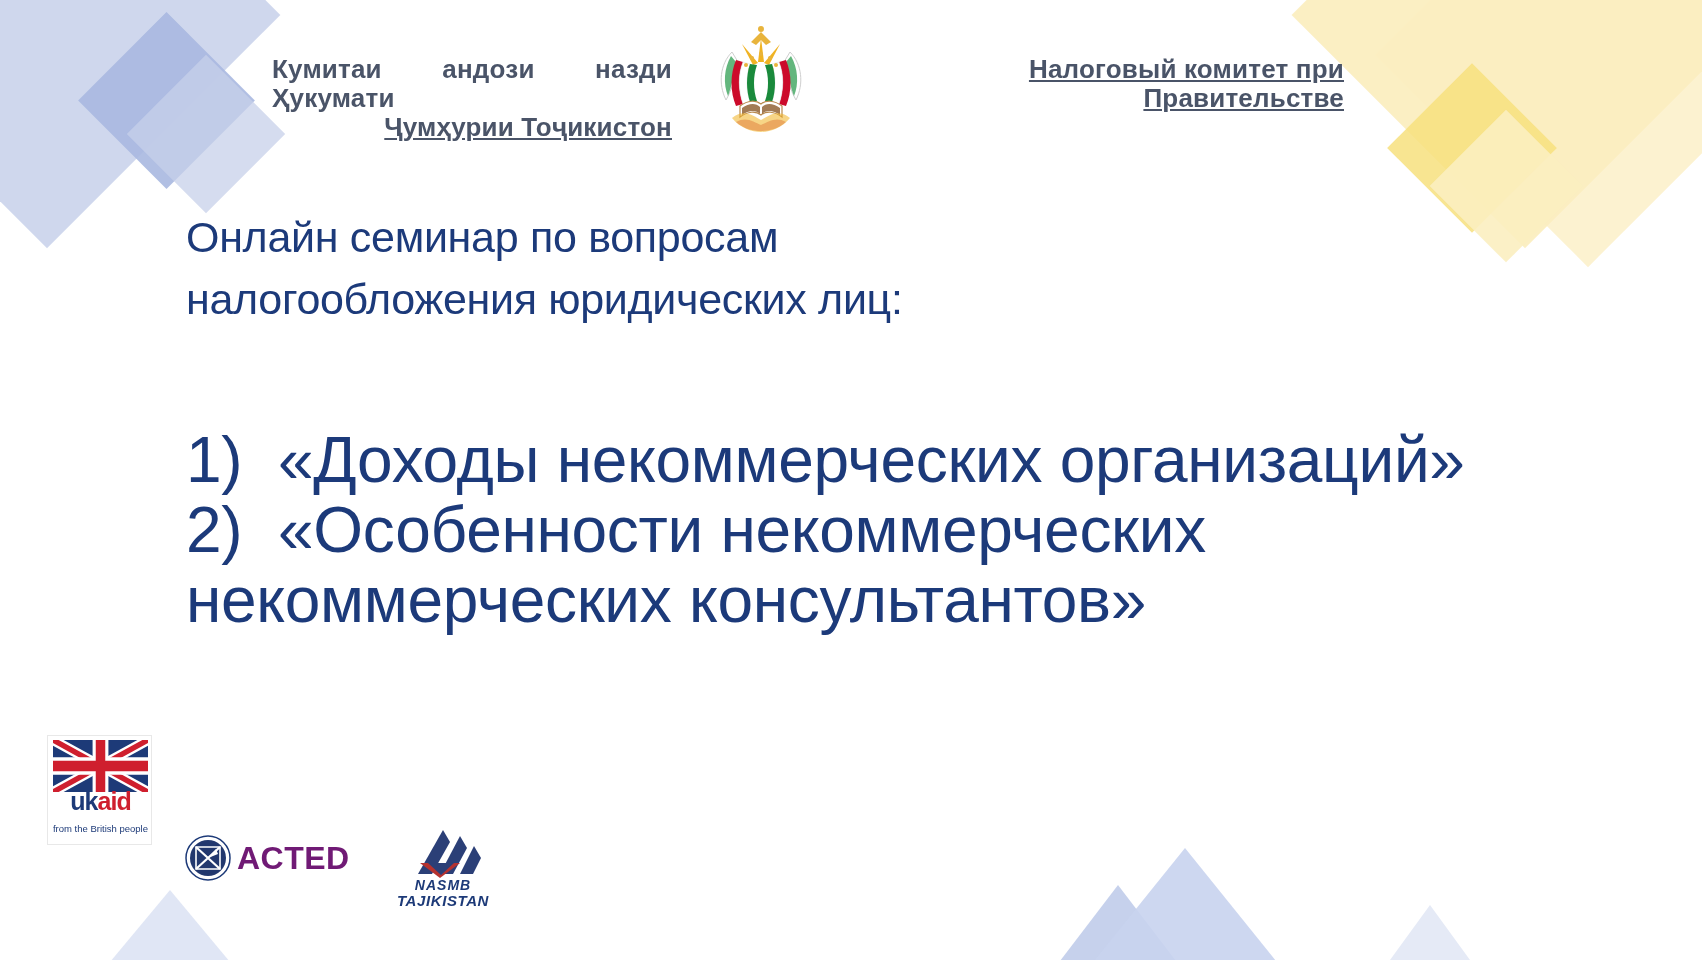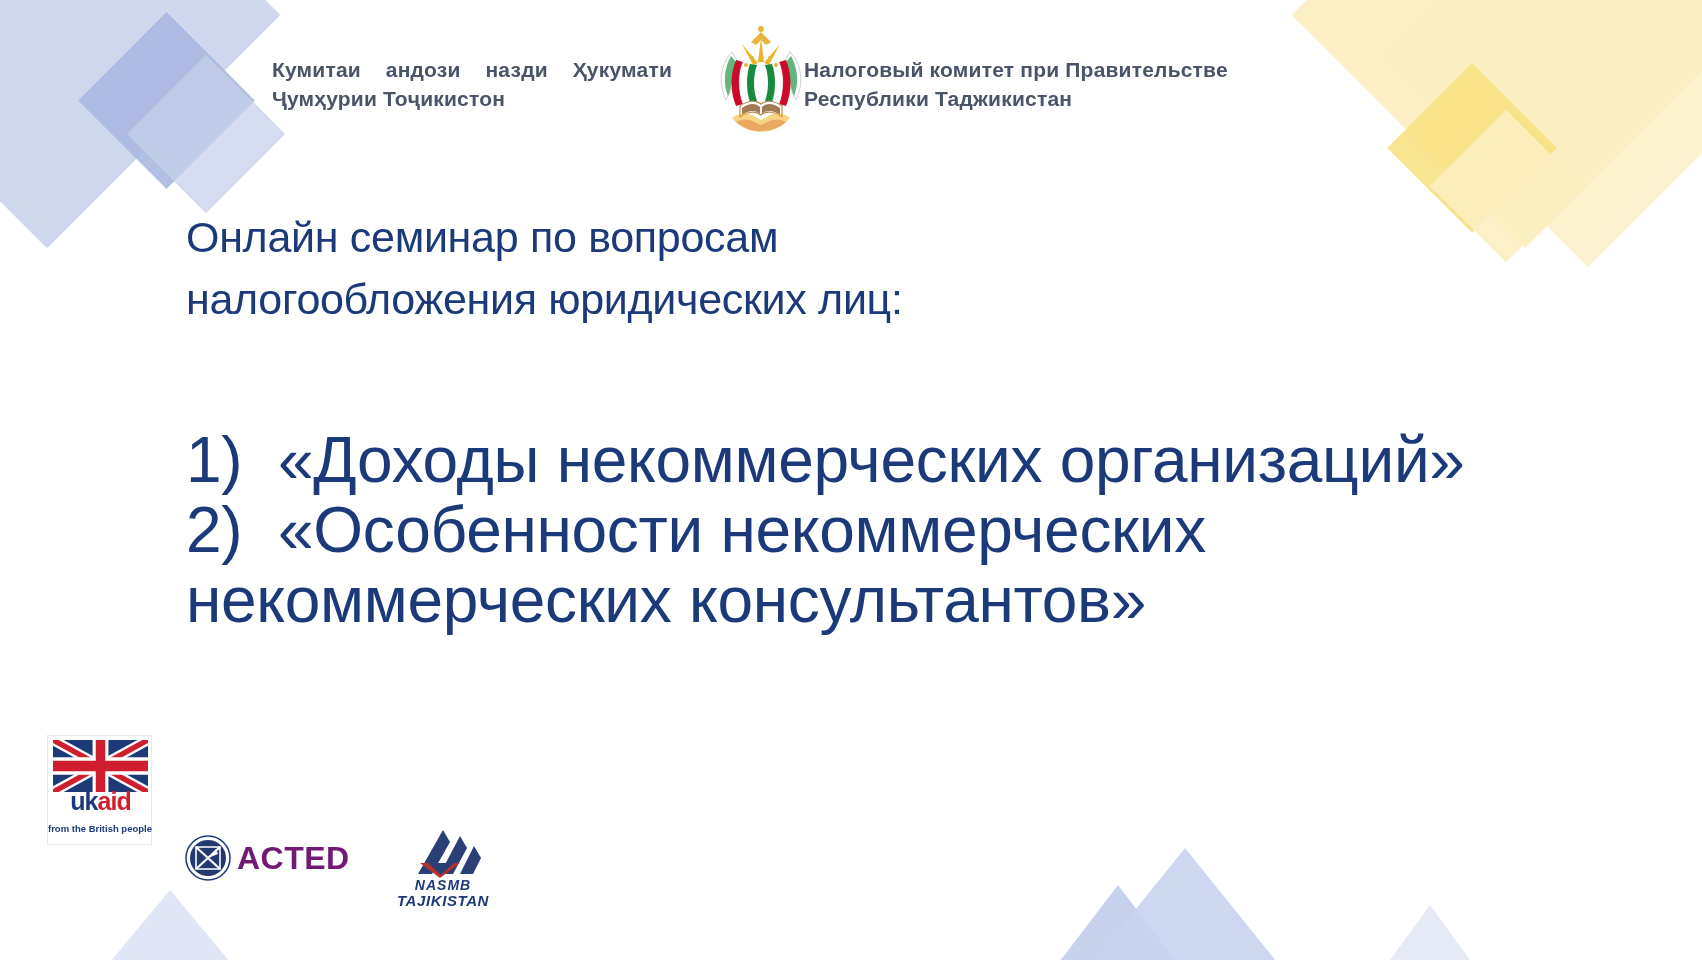--- a/index.html
+++ b/index.html
@@ -105,36 +105,37 @@
 
   
   #header {
     position: absolute;
     left: 0; top: 0;
     width: 1702px; height: 150px;
   }
   .hdr-text {
     position: absolute;
     color: #4a5468;
-    font-size: 21px;
+    font-size: 26px;
     font-weight: bold;
     line-height: 29px;
     letter-spacing: .2px;
   }
   #hdr-left {
     left: 272px; top: 55px;
     width: 400px;
     text-align: justify;
   }
   #hdr-left .l1 { display: block; text-align: justify; text-align-last: justify; }
-  #hdr-left .l2 { display: block; text-align: left; }
+  #hdr-left .l2 { display: block; text-align: right; text-decoration: underline; }
   #hdr-right {
-    left: 804px; top: 55px;
+    left: 884px; top: 55px;
     width: 460px;
-    text-align: left;
+    text-align: right;
+    text-decoration: underline;
   }
   #hdr-right .l1, #hdr-right .l2 { display: block; }
 
   #emblem {
     position: absolute;
     left: 702px; top: 18px;
     width: 118px; height: 118px;
   }
 
   
@@ -194,23 +195,24 @@
     font-weight: bold;
     letter-spacing: -1px;
     line-height: 27px;
   }
   #ukaid .uk { color: #1d3a78; }
   #ukaid .aid { color: #cf1f2e; }
   #ukaid .tagline {
     position: absolute;
     left: 0; top: 87px;
     width: 105px;
+    text-align: center;
     font-size: 9.5px;
     color: #1d3a78;
-    font-weight: bold;
+    font-weight: normal;
   }
 
   
   #acted {
     position: absolute;
     left: 185px; top: 835px;
     width: 160px; height: 50px;
   }
   #acted .mark {
     position: absolute;
@@ -333,21 +335,20 @@
         <path d="M40 90 C47 85 54 85 58 89 L58 96 C54 92 47 92 40 97 Z" fill="#8b5a2b" opacity=".8"></path>
         <path d="M78 90 C71 85 64 85 60 89 L60 96 C64 92 71 92 78 97 Z" fill="#8b5a2b" opacity=".8"></path>
 
         <path d="M30 100 C42 90 52 98 59 102 C66 98 76 90 88 100 C80 110 68 114 59 114 C50 114 38 110 30 100 Z" fill="#f0b323" opacity=".55"></path>
         <path d="M34 104 C44 98 52 104 59 107 C66 104 74 98 84 104 C76 111 67 113 59 113 C51 113 42 111 34 104 Z" fill="#e07b39" opacity=".5"></path>
       </svg>
     </div>
 
     <div class="hdr-text" id="hdr-right">
       <span class="l1">Налоговый комитет при Правительстве</span>
-      <span class="l2">Республики Таджикистан</span>
     </div>
   </div>
 
   <div id="title-block">
     <span class="tline">Онлайн семинар по вопросам</span>
     <span class="tline">налогообложения юридических лиц:</span>
   </div>
 
   <div id="list-block">
 

